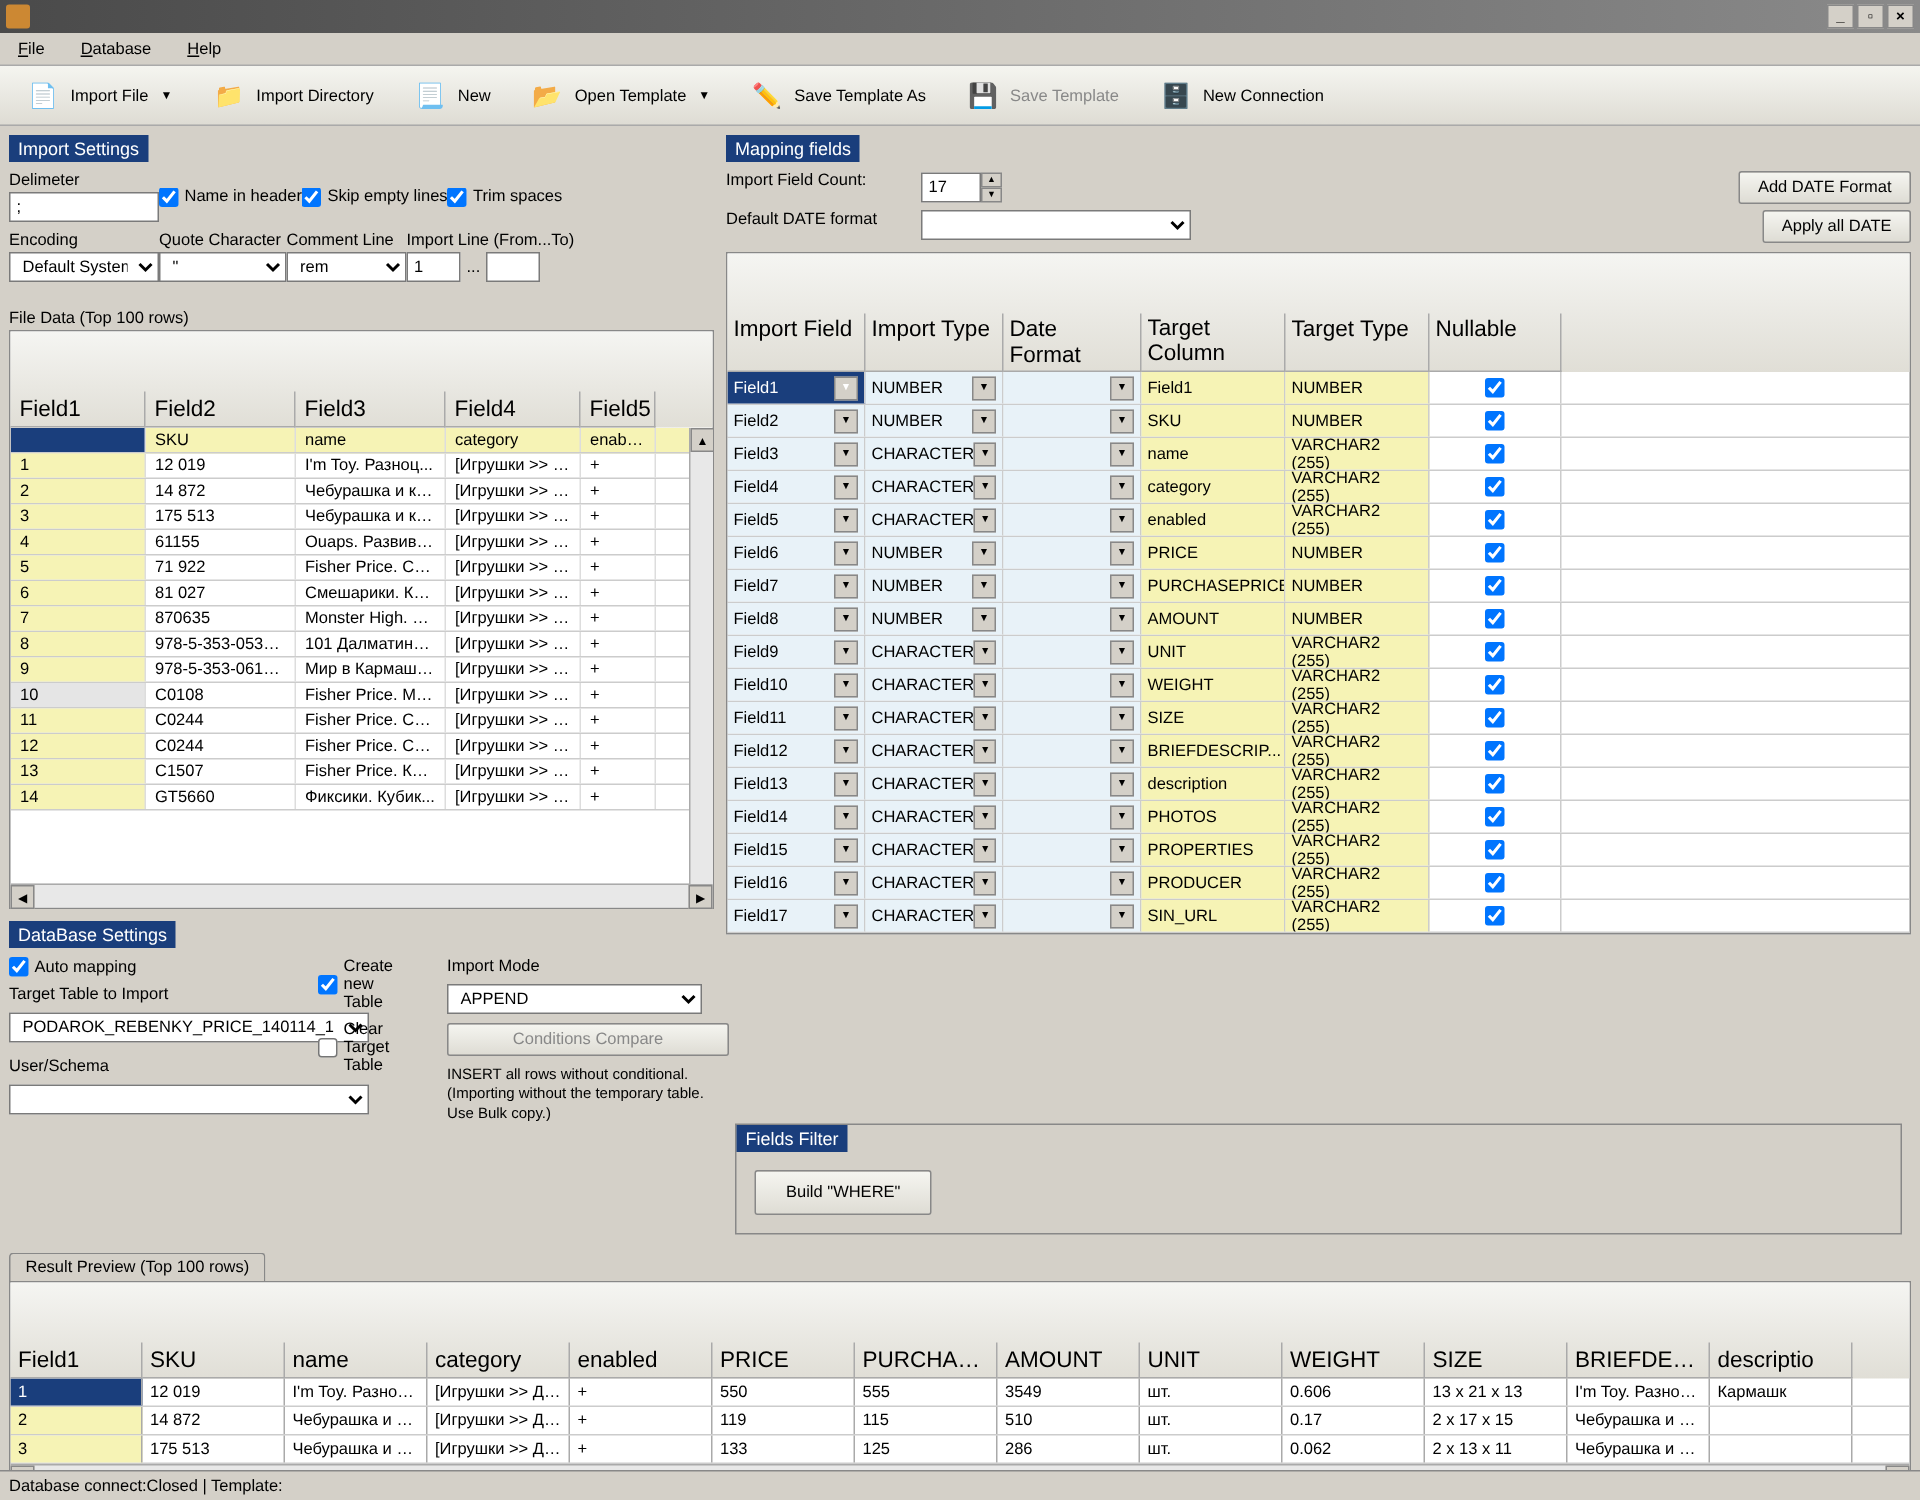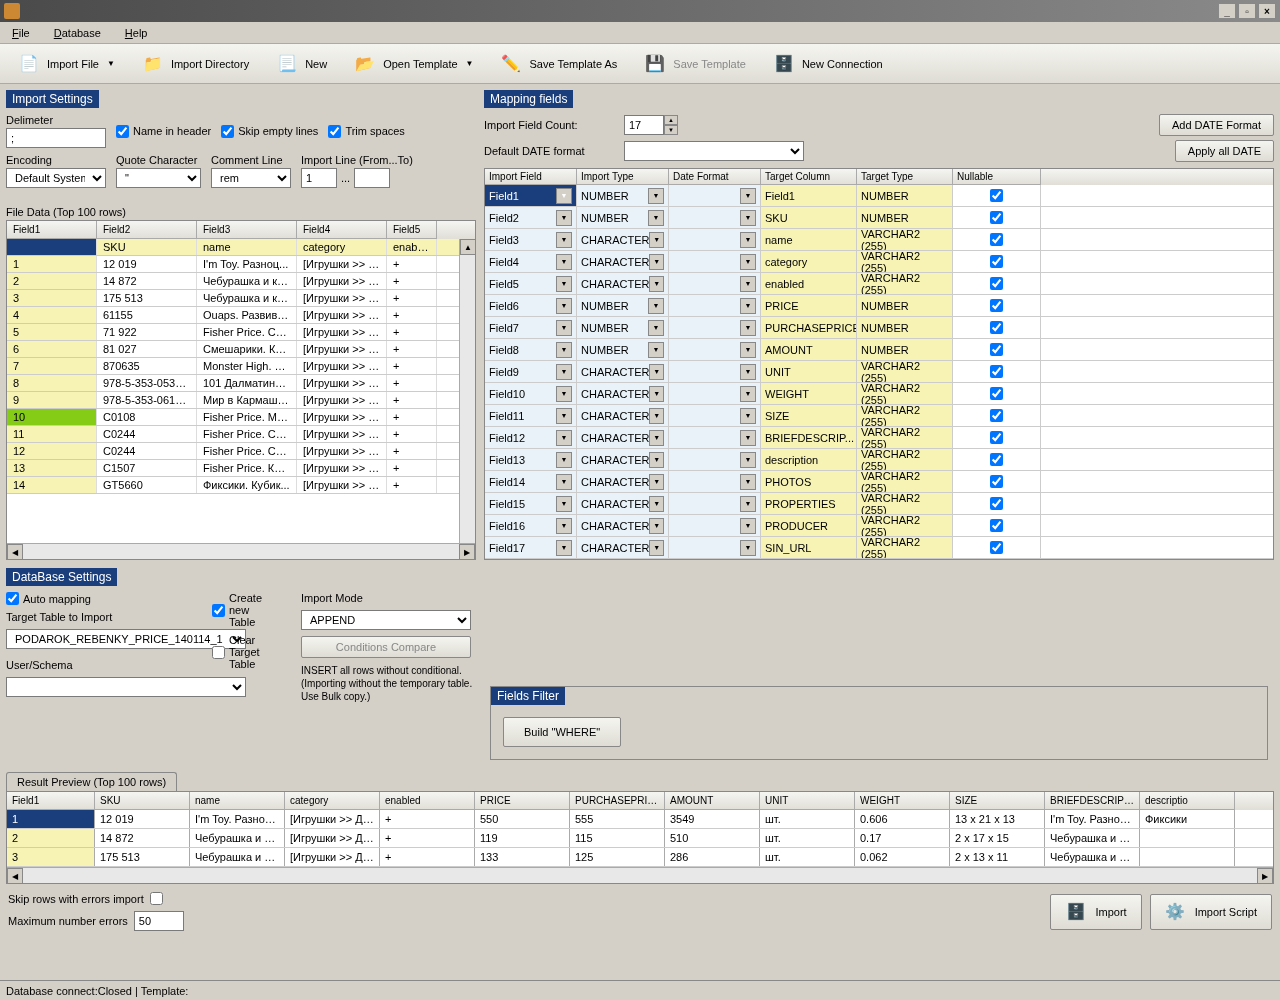--- a/index.html
+++ b/index.html
@@ -21,30 +21,30 @@
 .tb-dd { font-size: 8px; margin-left: 2px; }
 
 .main-area { display: flex; padding: 6px; gap: 8px; }
 .left-pane { width: 470px; }
 .right-pane { flex: 1; }
 
 .panel { border: none; margin-bottom: 8px; }
 .panel-title { background: #1a3e7c; color: white; padding: 2px 6px; display: inline-block; font-size: 12px; }
 .panel-body { padding: 6px 0; }
 
-.form-row { display: flex; align-items: center; gap: 10px; margin-bottom: 4px; }
+.form-row { display: flex; margin-bottom: 4px; }
 .form-col { display: flex; flex-direction: column; gap: 2px; }
 label { font-size: 11px; }
 input[type=text], select { border: 1px solid #7a7a7a; background: white; height: 20px; padding: 0 4px; font-size: 11px; }
 input[type=checkbox] { margin-right: 4px; }
 .chk-wrap { display: flex; align-items: center; }
 
 .grid { border: 1px solid #888; background: white; }
 .grid-header { display: flex; background: linear-gradient(to bottom, #f5f5f2, #e0ded6); }
-.grid-header .gh { border-right: 1px solid #aaa; border-bottom: 1px solid #aaa; padding: 3px 6px; font-size: 10px; }
+.grid-header .gh { border-right: 1px solid #aaa; border-bottom: 1px solid #aaa; padding: 3px 6px; font-size: 15px; margin-top: 40px; }
 .grid-body { overflow: auto; }
 .grid-row { display: flex; border-bottom: 1px solid #ccc; }
 .grid-row .gc { border-right: 1px solid #ddd; padding: 2px 6px; white-space: nowrap; overflow: hidden; text-overflow: ellipsis; font-size: 11px; }
 .grid-row.hdr-row { background: #f6f3b5; }
 .gc.selected { background: #1a3e7c; color: white; }
 
 .file-grid .gh:nth-child(1), .file-grid .gc:nth-child(1) { width: 90px; }
 .file-grid .gh:nth-child(2), .file-grid .gc:nth-child(2) { width: 100px; }
 .file-grid .gh:nth-child(3), .file-grid .gc:nth-child(3) { width: 100px; }
 .file-grid .gh:nth-child(4), .file-grid .gc:nth-child(4) { width: 90px; }
@@ -273,21 +273,21 @@
             <div class="gc">+</div>
           </div>
           <div class="grid-row">
             <div class="gc" style="background: rgb(246, 243, 181);">9</div>
             <div class="gc">978-5-353-06108-3</div>
             <div class="gc">Мир в Кармашк...</div>
             <div class="gc">[Игрушки &gt;&gt; Дл...</div>
             <div class="gc">+</div>
           </div>
           <div class="grid-row">
-            <div class="gc" style="background: #84cc16;">10</div>
+            <div class="gc" style="background: #e5e5e5;">10</div>
             <div class="gc">C0108</div>
             <div class="gc">Fisher Price. Моб...</div>
             <div class="gc">[Игрушки &gt;&gt; Дл...</div>
             <div class="gc">+</div>
           </div>
           <div class="grid-row">
             <div class="gc" style="background: rgb(246, 243, 181);">11</div>
             <div class="gc">C0244</div>
             <div class="gc">Fisher Price. Сло...</div>
             <div class="gc">[Игрушки &gt;&gt; Дл...</div>
@@ -341,21 +341,21 @@
               <span>Create new Table</span>
             </label>
           <label class="chk-wrap">
               <input type="checkbox" style="">
               <span>Clear Target Table</span>
             </label>
         </div>
         <div class="db-col">
           <label>Import Mode</label>
           <select style="width:170px"><option>APPEND</option></select>
-          <button class="btn disabled" style="width:170px;">Conditions Compare</button>
+          <button class="btn disabled" style="width:188px;">Conditions Compare</button>
           <div style="width:175px;font-size:10px;line-height:1.3;">INSERT all rows without conditional. (Importing without the temporary table. Use Bulk copy.)</div>
         </div>
       </div>
     </div>
   </div>
 
   <div class="right-pane">
 
     <div class="panel">
       <div class="panel-title">Mapping fields</div>
@@ -752,21 +752,21 @@
         <div class="gc">I'm Toy. Разноц...</div>
         <div class="gc">[Игрушки &gt;&gt; Дл...</div>
         <div class="gc">+</div>
         <div class="gc">550</div>
         <div class="gc">555</div>
         <div class="gc">3549</div>
         <div class="gc">шт.</div>
         <div class="gc">0.606</div>
         <div class="gc">13 x 21 x 13</div>
         <div class="gc">I'm Toy. Разноц...</div>
-        <div class="gc">Фиксики</div>
+        <div class="gc">Кармашк</div>
       </div>
       <div class="grid-row">
         <div class="gc" style="background: rgb(246, 243, 181);">2</div>
         <div class="gc">14 872</div>
         <div class="gc">Чебурашка и кр...</div>
         <div class="gc">[Игрушки &gt;&gt; Дл...</div>
         <div class="gc">+</div>
         <div class="gc">119</div>
         <div class="gc">115</div>
         <div class="gc">510</div>

